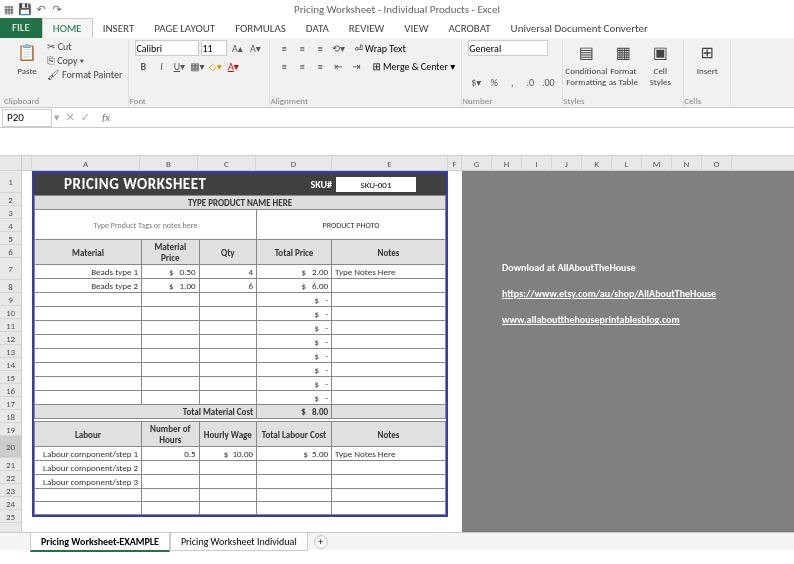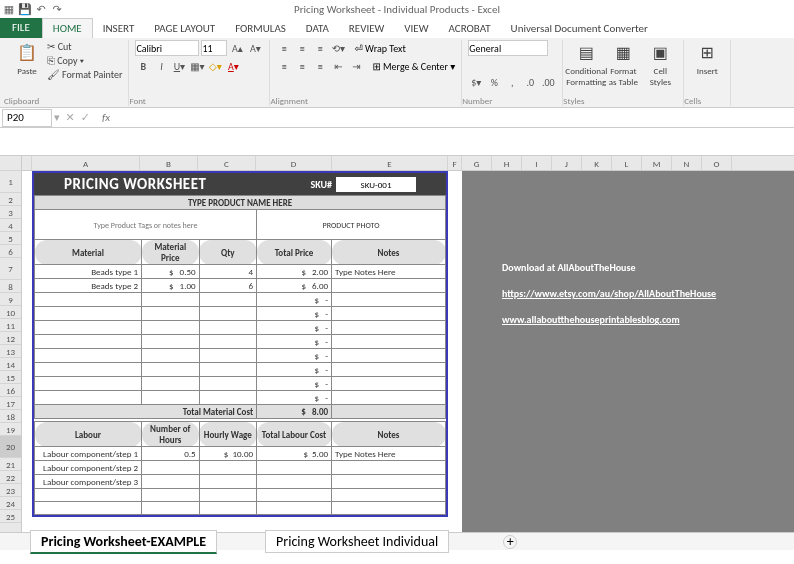--- a/index.html
+++ b/index.html
@@ -56,32 +56,32 @@
 
 
 .ws { position: absolute; top: 0; left: 0; border: 2px solid #3a3ab8; background: #fff; }
 .ws-header { background: #404040; color: #fff; height: 22px; display: flex; align-items: center; padding-left: 30px; }
 .ws-header .ttl { font-size: 15px; font-weight: bold; letter-spacing: 0.5px; }
 .ws-header .sku-lbl { margin-left: auto; font-size: 10px; font-weight: bold; }
 .ws-header .sku-box { background: #fff; color: #000; width: 80px; height: 15px; margin: 0 30px 0 4px; text-align: center; font-size: 9px; line-height: 15px; }
 
 .ws table { border-collapse: collapse; width: 100%; }
 .ws td { border: 1px solid #888; font-size: 9px; padding: 1px 3px; height: 13px; color: #333; }
-.ws td.hdr { background: #e0e0e0; text-align: center; font-weight: bold; height: 22px; border-radius: 12px; }
+.ws td.hdr { background: #e0e0e0; text-align: center; font-weight: bold; height: 22px; }
 .ws td.r { text-align: right; margin-left: 37px; }
 .ws td.tot { background: #e0e0e0; font-weight: bold; text-align: right; }
 .ws .prod-name { text-align: center; font-weight: bold; background: #ddd; height: 13px; }
 .ws .tags-area { height: 30px; text-align: center; font-size: 8px; color: #777; vertical-align: middle; }
 .ws .photo-area { text-align: center; font-size: 8px; }
 
 .overlay-text { position: absolute; color: #fff; font-weight: bold; font-size: 10px; }
 .overlay-text a { color: #fff; text-decoration: underline; }
 
 
-.sheet-tabs { height: 18px; border-top: 1px solid #ccc; display: flex; align-items: center; padding-left: 30px; background: #f5f5f5; font-size: 14px; gap: 48px; }
+.sheet-tabs { height: 18px; border-top: 1px solid #ccc; display: flex; align-items: center; padding-left: 30px; background: #f5f5f5; font-size: 10px; }
 .sheet-tabs .stab { padding: 2px 10px; border: 1px solid #ccc; background: #fff; cursor: pointer; }
 .sheet-tabs .stab.active { border-bottom: 2px solid #217346; font-weight: bold; }
 .sheet-tabs .add { margin-left: 6px; width: 14px; height: 14px; border: 1px solid #ccc; border-radius: 50%; text-align: center; line-height: 12px; cursor: pointer; }
 </style>
 </head>
 <body>
 
 <div class="titlebar">
   <div class="qat">
     <span>▦</span>

